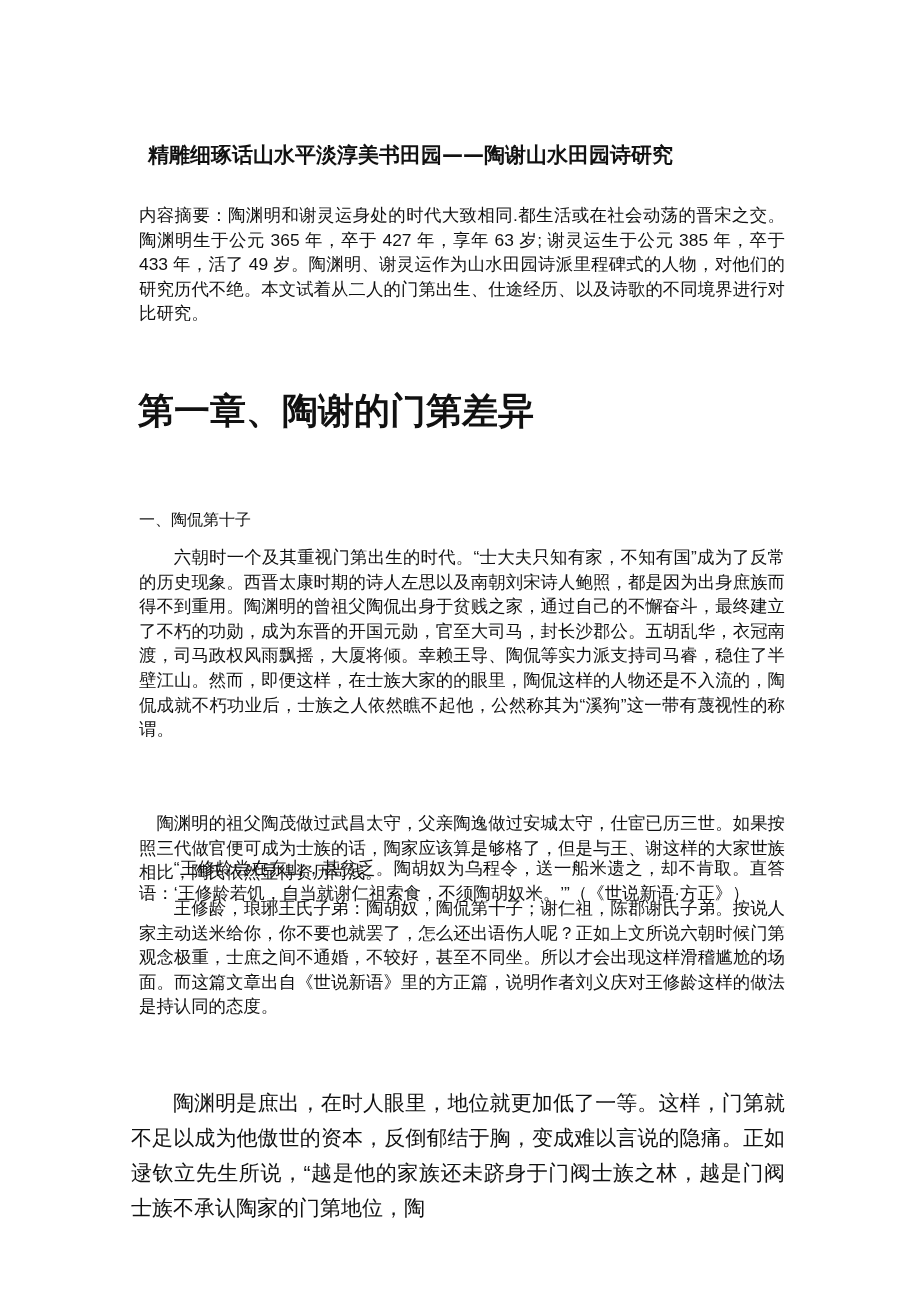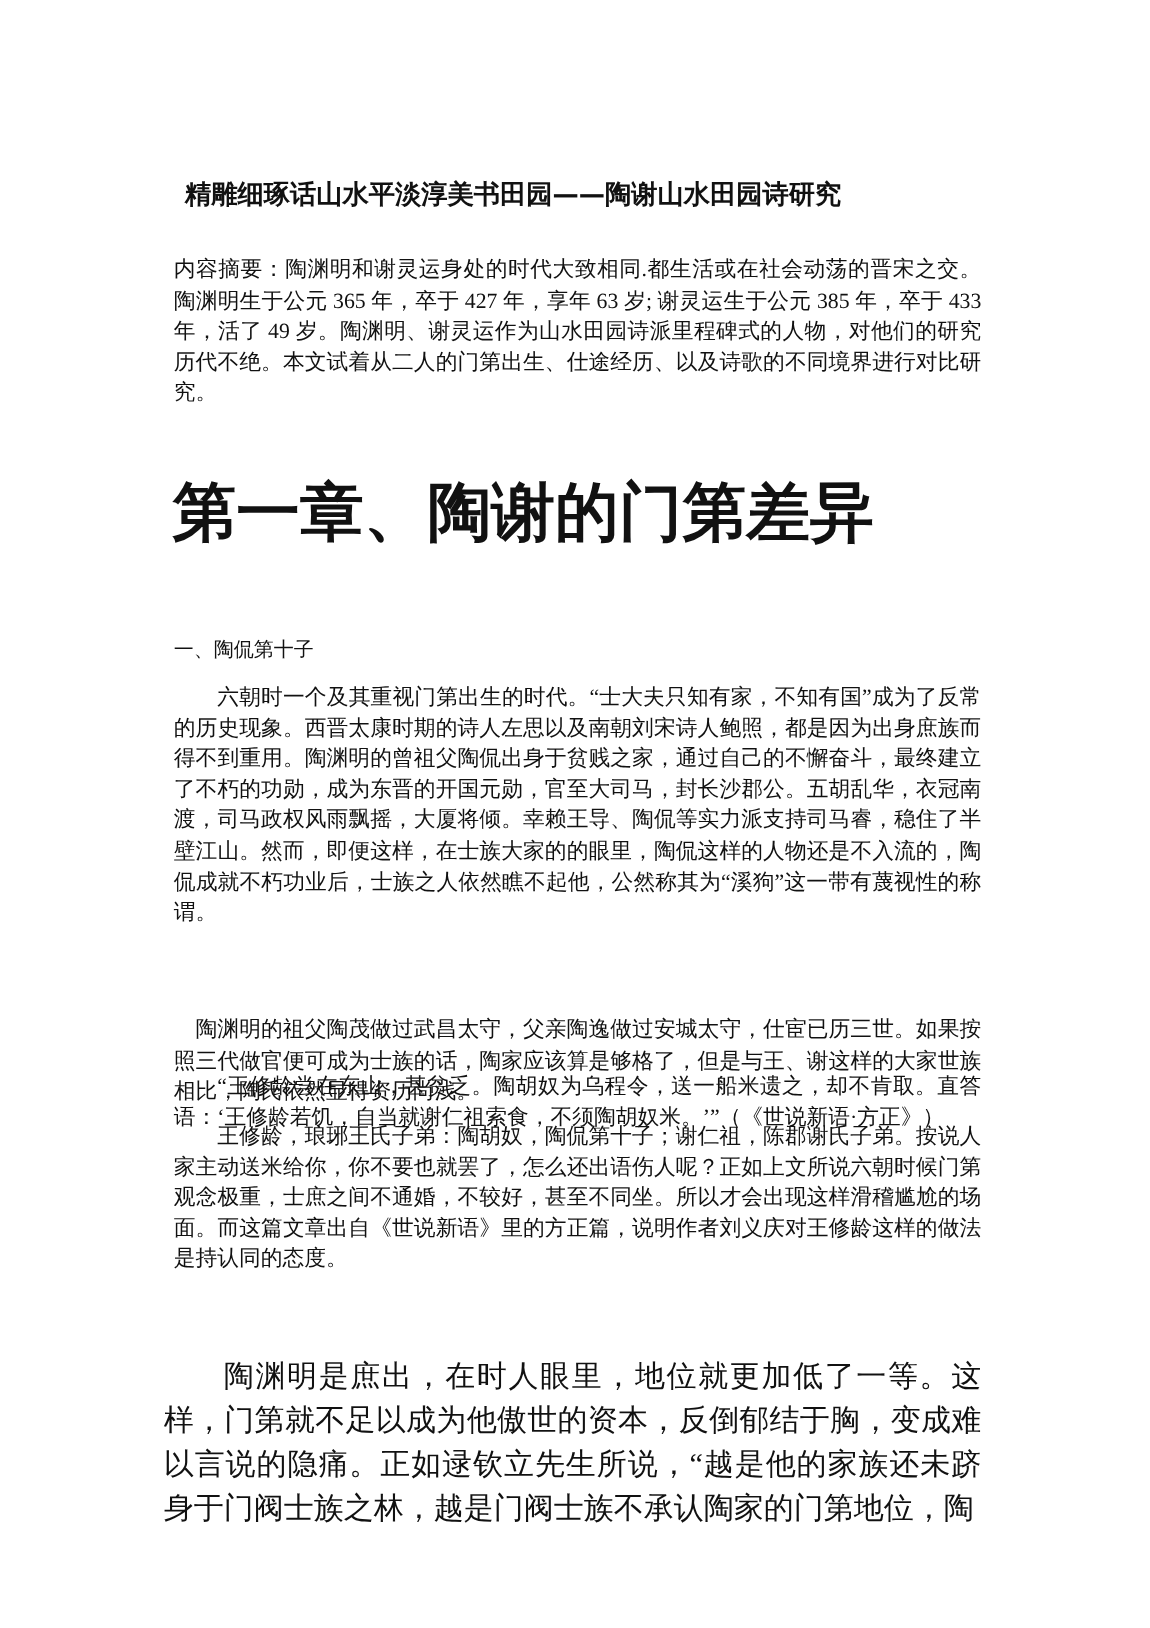--- a/index.html
+++ b/index.html
@@ -35,29 +35,29 @@
       font-family: "DejaVu Sans", "Liberation Sans", sans-serif;
     }
     .block {
       position: absolute;
       left: 139px;
       width: 646px;
       font-size: 17.4px;
       line-height: 24.6px;
       text-align: justify;
       text-justify: inter-character;
-      font-family: Liberation Serif, serif;
+      font-family: Liberation Sans, sans-serif;
     }
     .block p { margin: 0; }
     .abstract { top: 203px; }
     .chapter-heading {
       position: absolute;
       left: 138px;
       top: 382px;
-      font-size: 51px;
+      font-size: 36px;
       line-height: 56px;
       font-weight: bold;
       white-space: nowrap;
       font-family: "DejaVu Serif", "Liberation Serif", serif;
     }
     .section-heading {
       position: absolute;
       left: 139px;
       top: 508px;
       font-size: 16px;
@@ -68,21 +68,21 @@
     .indent1 { text-indent: 1em; }
     .p1 { top: 545px; }
     .p2 { top: 764px; margin-top: 47px; }
     .p3 { top: 856px; }
     .p4 { top: 896px; }
     .p5 {
       top: 1085px;
       left: 131px;
       width: 654px;
       line-height: 35px;
-      font-size: 24px;
+      font-size: 21px;
     }
   </style>
 </head>
 <body>
 
 <div class="page">
 
   <div class="doc-title">精雕细琢话山水平淡淳美书田园——陶谢山水田园诗研究</div>
 
   <div class="block abstract">

